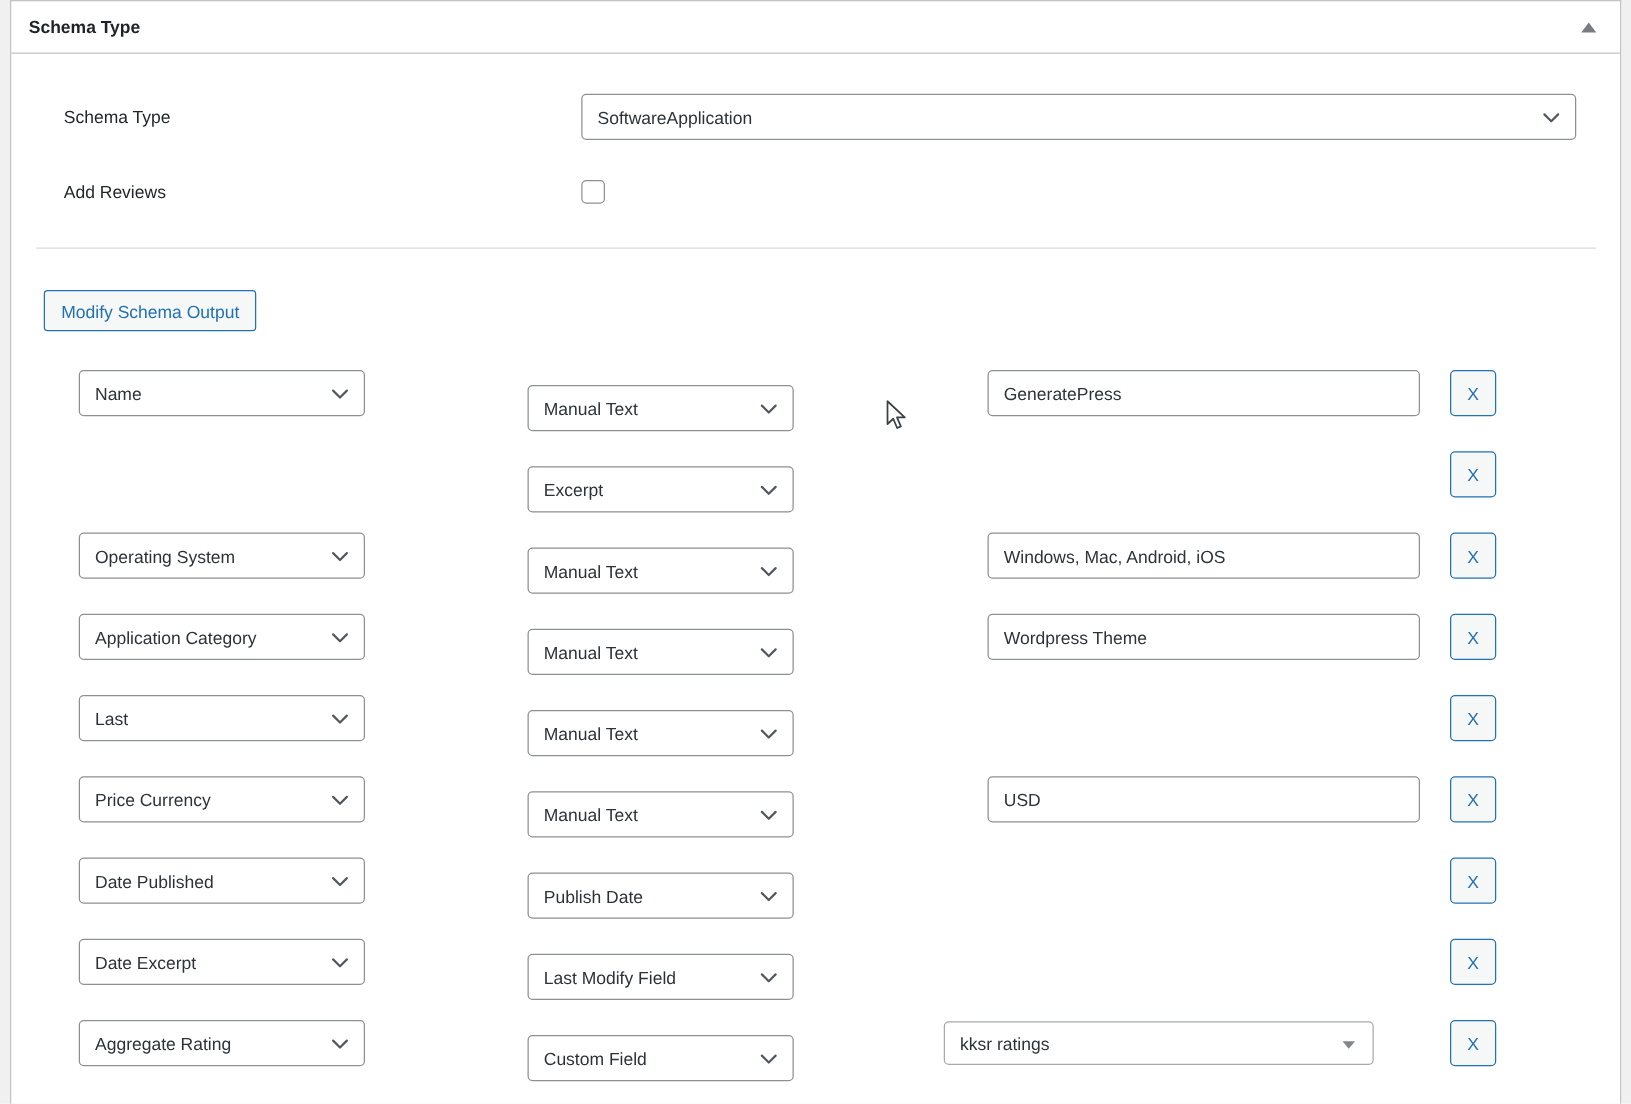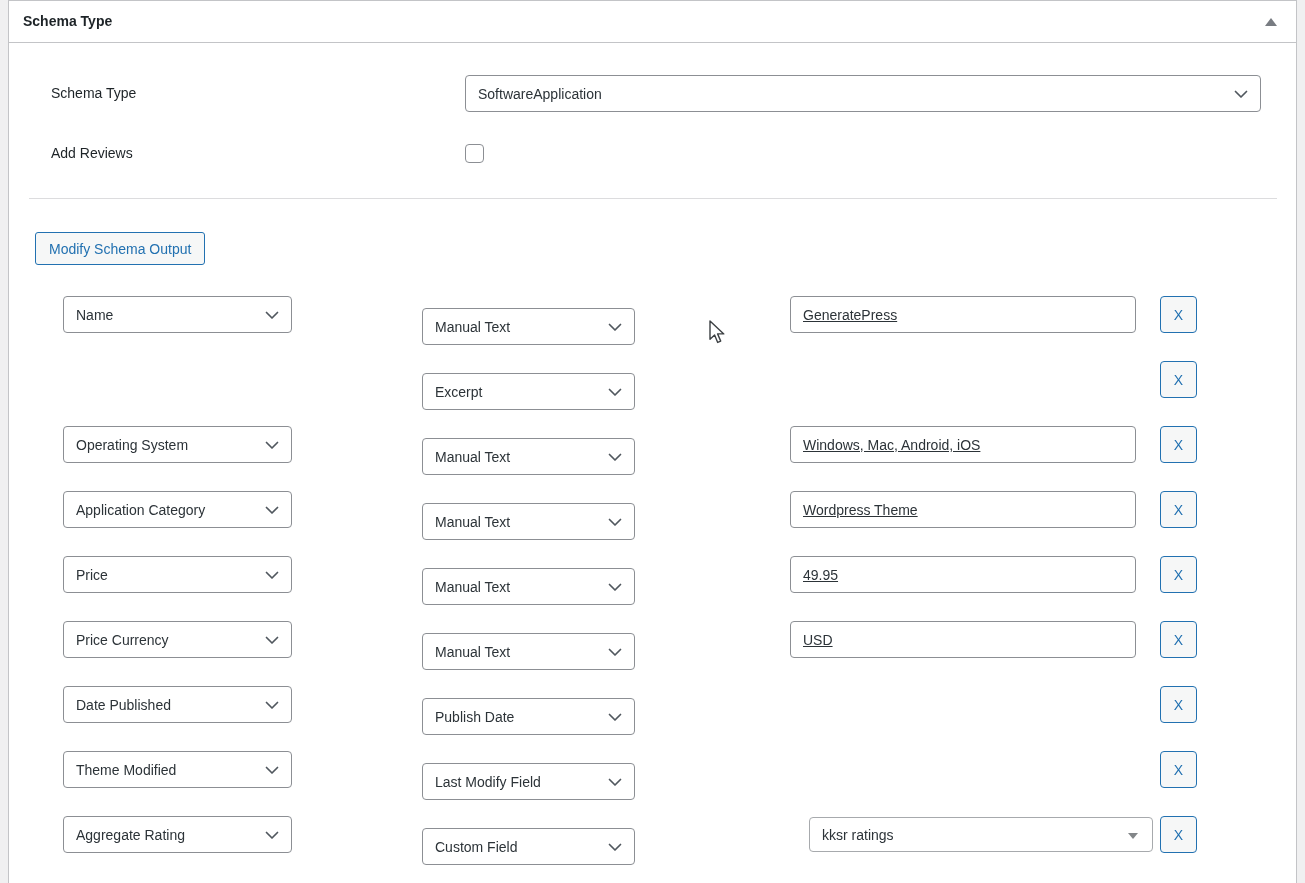--- a/index.html
+++ b/index.html
@@ -60,24 +60,23 @@
   }
   .rows-container { position:absolute; left:0; top:253px; width:100%; }
   .field-row { position:relative; height:37px; margin-bottom:28px; }
   .prop-select   { left:42px;  top:0; width:229px;margin-left:12px; }
   .source-select { left:413px; top:12px; width:213px; }
   .value-input {
     position:absolute; left:781px; top:0; width:346px; height:37px;
     border:1px solid #8c8f94; border-radius:4px; background:#fff;
     padding:0 12px; font-size:14px; color:#2c3338;
     font-family:"Liberation Sans", sans-serif;
-    text-decoration:underline;
   }
   .select2-box {
-    position:absolute; left:800px; top:1px; width:344px; height:35px;
+    position:absolute; left:746px; top:1px; width:344px; height:35px;
     border:1px solid #a7aaad; border-radius:4px; background:#fff;
     font-size:14px; color:#2c3338; cursor:pointer;
     display:flex; align-items:center; padding:0 30px 0 12px;
   }
   .s2-arrow {
     position:absolute; right:14px; top:50%; margin-top:-2px;
     width:0; height:0;
     border-left:5px solid transparent; border-right:5px solid transparent;
     border-top:6px solid #838689;
   }
@@ -180,32 +179,31 @@
         <path d="M1.5 1.5 L7 7 L12.5 1.5" fill="none" stroke="#50575e" stroke-width="1.7" stroke-linecap="round" stroke-linejoin="round"></path>
       </svg>
     </div>
     <input class="value-input" type="text" value="Wordpress Theme" style="">
 
     <button class="x-btn">X</button>
   </div>
 
   <div class="field-row">
     <div class="select-box prop-select">
-      <span>Price</span>
-      <svg class="chev" width="14" height="9" viewBox="0 0 14 9">
-        <path d="M1.5 1.5 L7 7 L12.5 1.5" fill="none" stroke="#50575e" stroke-width="1.7" stroke-linecap="round" stroke-linejoin="round"></path>
-      </svg>
-    </div>
-    <div class="select-box source-select">
-      <span>Manual Text</span>
-      <svg class="chev" width="14" height="9" viewBox="0 0 14 9">
-        <path d="M1.5 1.5 L7 7 L12.5 1.5" fill="none" stroke="#50575e" stroke-width="1.7" stroke-linecap="round" stroke-linejoin="round"></path>
-      </svg>
-    </div>
-    <input class="value-input" type="text" value="49.95" style="">
+      <span>Last</span>
+      <svg class="chev" width="14" height="9" viewBox="0 0 14 9">
+        <path d="M1.5 1.5 L7 7 L12.5 1.5" fill="none" stroke="#50575e" stroke-width="1.7" stroke-linecap="round" stroke-linejoin="round"></path>
+      </svg>
+    </div>
+    <div class="select-box source-select">
+      <span>Manual Text</span>
+      <svg class="chev" width="14" height="9" viewBox="0 0 14 9">
+        <path d="M1.5 1.5 L7 7 L12.5 1.5" fill="none" stroke="#50575e" stroke-width="1.7" stroke-linecap="round" stroke-linejoin="round"></path>
+      </svg>
+    </div>
 
     <button class="x-btn">X</button>
   </div>
 
   <div class="field-row">
     <div class="select-box prop-select">
       <span>Price Currency</span>
       <svg class="chev" width="14" height="9" viewBox="0 0 14 9">
         <path d="M1.5 1.5 L7 7 L12.5 1.5" fill="none" stroke="#50575e" stroke-width="1.7" stroke-linecap="round" stroke-linejoin="round"></path>
       </svg>
@@ -233,21 +231,21 @@
       <svg class="chev" width="14" height="9" viewBox="0 0 14 9">
         <path d="M1.5 1.5 L7 7 L12.5 1.5" fill="none" stroke="#50575e" stroke-width="1.7" stroke-linecap="round" stroke-linejoin="round"></path>
       </svg>
     </div>
 
     <button class="x-btn">X</button>
   </div>
 
   <div class="field-row">
     <div class="select-box prop-select">
-      <span>Theme Modified</span>
+      <span>Date Excerpt</span>
       <svg class="chev" width="14" height="9" viewBox="0 0 14 9">
         <path d="M1.5 1.5 L7 7 L12.5 1.5" fill="none" stroke="#50575e" stroke-width="1.7" stroke-linecap="round" stroke-linejoin="round"></path>
       </svg>
     </div>
     <div class="select-box source-select">
       <span>Last Modify Field</span>
       <svg class="chev" width="14" height="9" viewBox="0 0 14 9">
         <path d="M1.5 1.5 L7 7 L12.5 1.5" fill="none" stroke="#50575e" stroke-width="1.7" stroke-linecap="round" stroke-linejoin="round"></path>
       </svg>
     </div>

